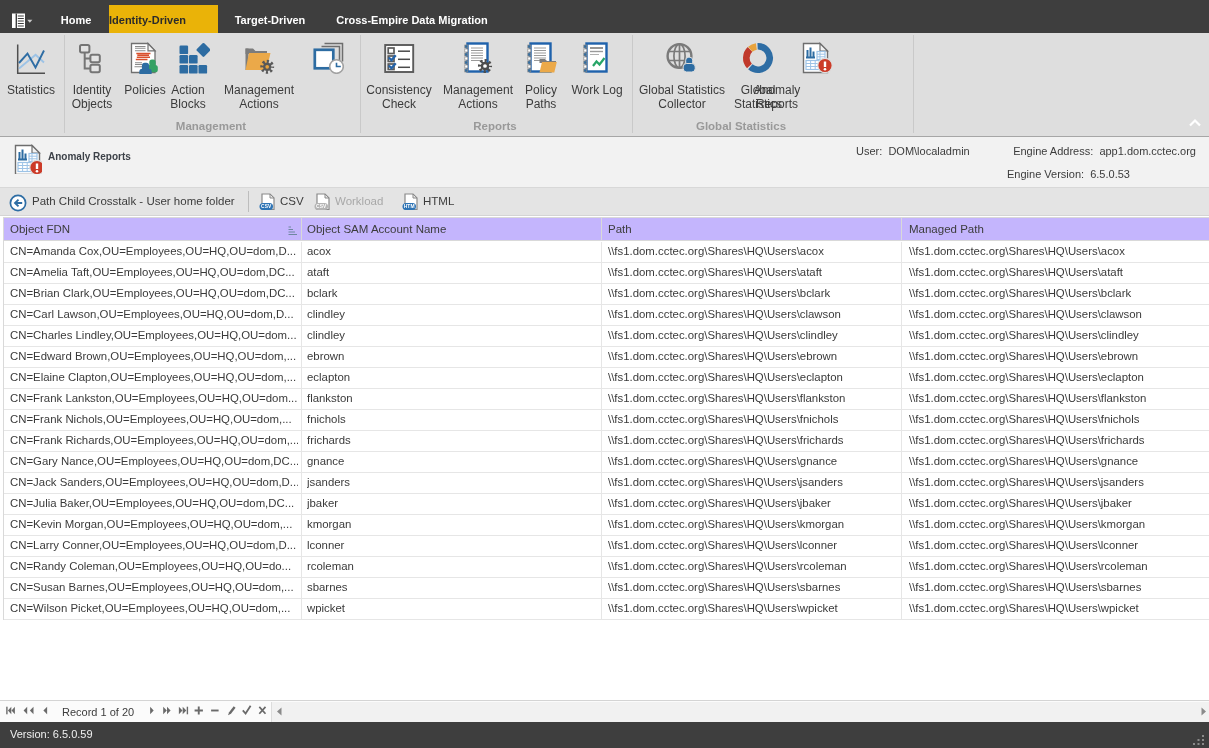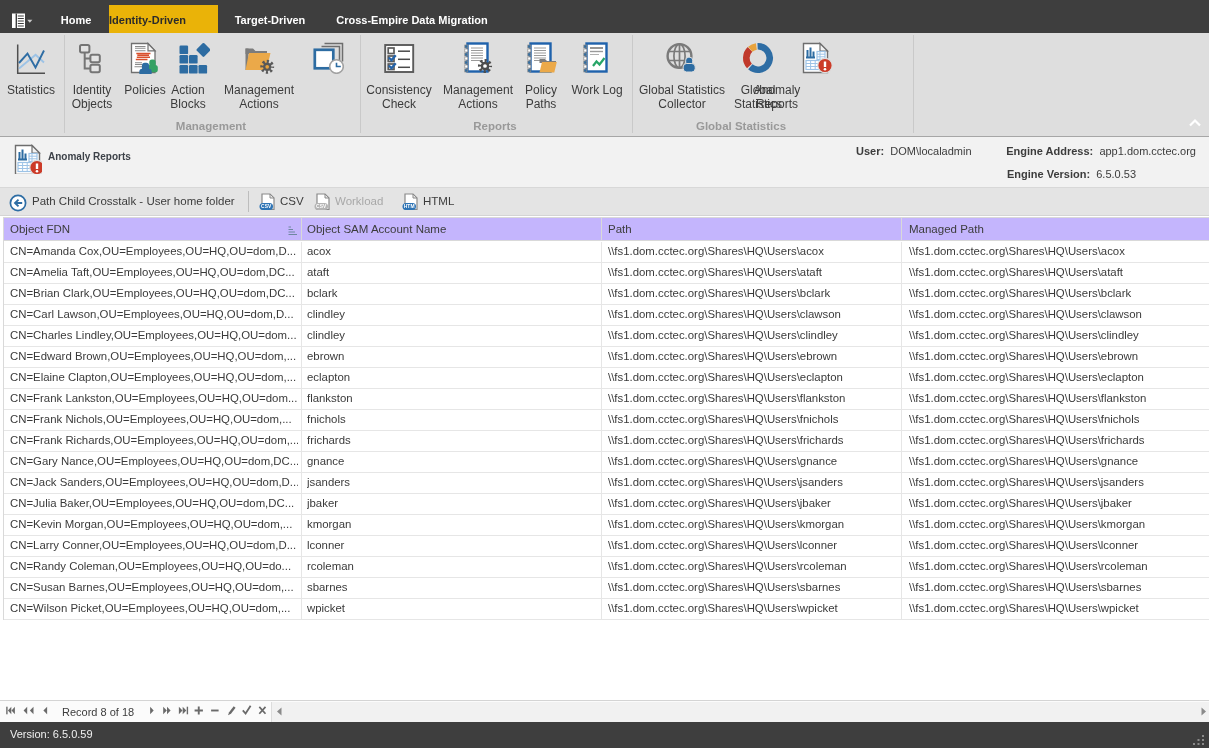--- a/index.html
+++ b/index.html
@@ -14,21 +14,21 @@
  border-bottom:1px solid #a6a6a6}
 .gsep{position:absolute;top:2px;width:1px;height:98px;background:#c9c9c9}
 .ricon{position:absolute;top:9px;width:32px;height:32px}
 .rlabel{position:absolute;top:50px;width:130px;text-align:center;
  font-size:12px;line-height:14px;color:#3b3b3b}
 .glabel{position:absolute;top:87px;width:200px;text-align:center;
  font-size:11.5px;font-weight:700;color:#999}
 #titlebar{position:absolute;left:0;top:137px;width:1209px;height:50px;background:#f2f2f2}
 #title-text{position:absolute;left:48px;top:14px;font-size:10px;font-weight:700;color:#3d4249}
 .info{position:absolute;font-size:11px;color:#3c3c3c;white-space:nowrap}
-.info b{font-weight:700}
+.info b{font-weight:400}
 #toolbar{position:absolute;left:0;top:187px;width:1209px;height:29px;background:#e4e4e4;
  border-top:1px solid #d8d8d8;border-bottom:1px solid #d4d4d4}
 .tbtext{position:absolute;top:7px;font-size:11.5px;color:#3c3c3c;white-space:nowrap}
 .tbsep{position:absolute;left:248px;top:3px;width:1px;height:21px;background:#bdbdbd}
 #grid-header{position:absolute;left:4px;top:217px;width:1205px;height:24px;
  background:#c4b5fd;border-top:1px solid #d9d9d9;border-bottom:1px solid #d9d9d9}
 .hcell{position:absolute;top:5px;font-size:11.5px;color:#3c3c3c;white-space:nowrap}
 .hline{position:absolute;top:0;width:1px;height:23px;background:#d9d9d9}
 #grid-body{position:absolute;left:4px;top:242px;width:1205px;height:378px}
 .row{position:absolute;left:0;width:1205px;height:21px;border-bottom:1px solid #e6e6e6}
@@ -397,21 +397,21 @@
       <path d="M182.5 9.5 L178.9 5.7 V13.3 Z" fill="#6a6a6a"></path>
       <path d="M186.3 9.5 L182.7 5.7 V13.3 Z" fill="#6a6a6a"></path>
       <rect x="186.7" y="5.7" width="1.4" height="7.6" fill="#6a6a6a"></rect>
       <path d="M194.6 9.5 H202.9 M198.75 5.4 V13.6" stroke="#6a6a6a" stroke-width="1.9"></path>
       <path d="M211.1 9.5 H218.6" stroke="#6a6a6a" stroke-width="1.9"></path>
       <path d="M228.6 715 Z"></path>
       <path d="M228 14.2 l1.1-3 4.6-5.9 1.9 1.5 -4.6 5.9 -3 1.5 Z" fill="#6a6a6a"></path>
       <path d="M242.8 9.3 l2.8 3.3 5-7.8" fill="none" stroke="#6a6a6a" stroke-width="1.8"></path>
       <path d="M259.3 5.9 l6.2 6.8 M265.5 5.9 l-6.2 6.8" stroke="#6a6a6a" stroke-width="1.7"></path>
     </svg>
-    <div id="navtext">Record 8 of 18</div>
+    <div id="navtext">Record 1 of 20</div>
     <div id="hscroll"></div>
     <svg class="abs" style="left:275px;top:5px" width="8" height="11" viewBox="0 0 8 11">
       <path d="M6.5 1.5 L2 5.5 L6.5 9.5 Z" fill="#8a8a8a"></path>
     </svg>
     <svg class="abs" style="left:1200px;top:5px" width="8" height="11" viewBox="0 0 8 11">
       <path d="M1.5 1.5 L6 5.5 L1.5 9.5 Z" fill="#8a8a8a"></path>
     </svg>
   </div>
 <div id="status">
     <span>Version: 6.5.0.59</span>

